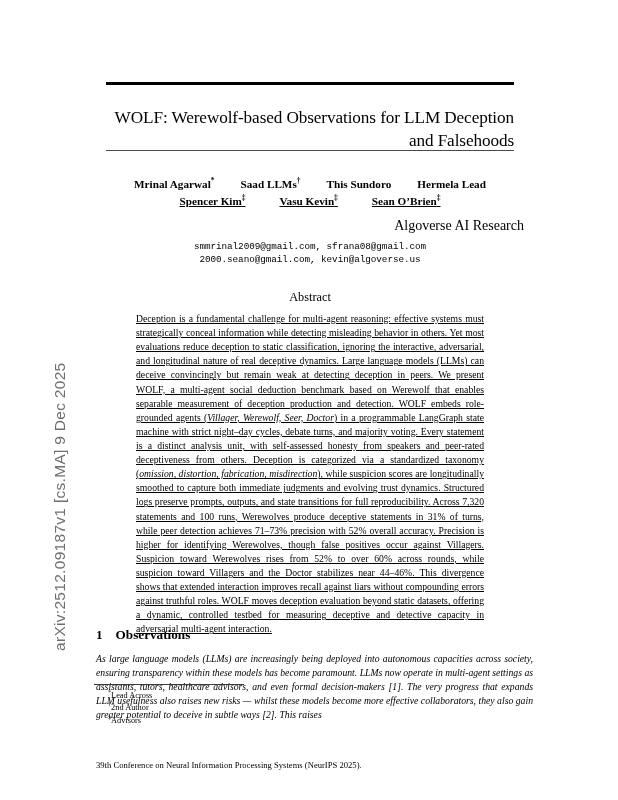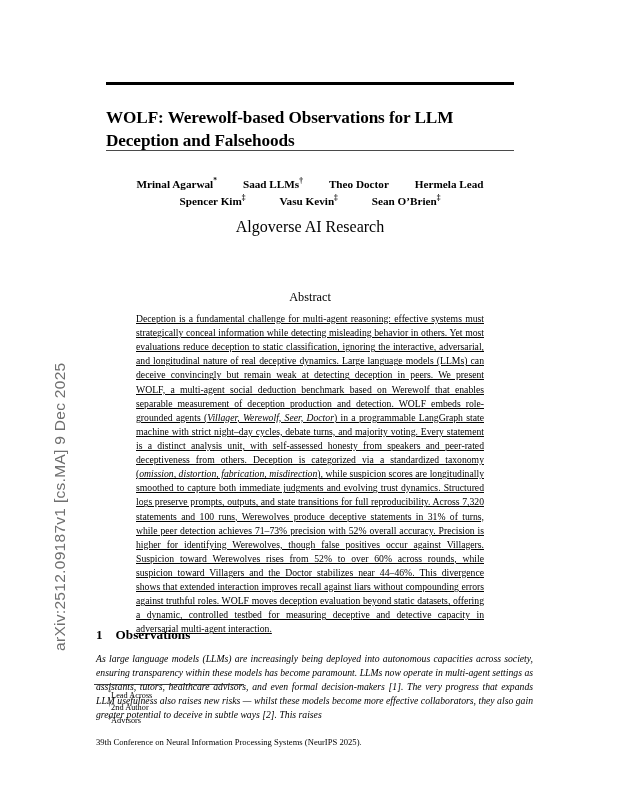--- a/index.html
+++ b/index.html
@@ -71,25 +71,25 @@
     position: absolute;
     top: 684px;
     left: 8px;
     width: 150px;
   }
 
   
   #paper-title {
     position: absolute;
     top: 94px;
-    left: 20px;
+    left: 4px;
     right: 20px;
-    text-align: left;
+    text-align: right;
     font-size: 17.2px;
-    font-weight: bold;
+    font-weight: normal;
     line-height: 1.38;
     letter-spacing: -0.1px;
   }
 
   
   #authors {
     position: absolute;
     top: 176px;
     left: 10px;
     right: 10px;
@@ -99,34 +99,34 @@
     line-height: 1.42;
   }
   #authors .author-row {
     display: block;
     white-space: nowrap;
   }
   #authors .author {
     display: inline-block;
   }
   #authors .row1 .author { margin: 1px 13px; }
-  #authors .row2 .author { margin: 0 17px; }
+  #authors .row2 .author { margin: 0 17px; text-decoration: underline; }
   #authors sup {
     font-size: 7.4px;
     font-weight: bold;
     vertical-align: super;
     line-height: 0;
   }
   #affiliation {
     position: absolute;
     top: 218px;
     left: 10px;
     right: 10px;
-    text-align: center;
-    font-size: 16px;
+    text-align: right;
+    font-size: 14px;
     font-weight: normal;
   }
 
   
   #emails {
     position: absolute;
     top: 240px;
     left: 10px;
     right: 10px;
     text-align: center;
@@ -194,21 +194,21 @@
   #footnotes .fn { display: block; padding-left: 12px; }
   #footnotes sup {
     font-size: 6.2px;
     vertical-align: super;
     line-height: 0;
   }
 
   
   #venue-footer {
     position: absolute;
-    top: 737px;
+    top: 760px;
     left: 10px;
     width: 437px;
     font-size: 8.6px;
     text-align: left;
   }
 </style>
 </head>
 <body>
 
 <div id="arxiv-stamp">
@@ -217,29 +217,33 @@
 
 <div id="page-column">
 
   <div class="rule-thick"></div>
   <div class="rule-thin"></div>
 
   <h1 id="paper-title">WOLF: Werewolf-based Observations for LLM Deception and Falsehoods</h1>
 
   <div id="authors">
     <span class="author-row row1">
-      <span class="author"><span>Mrinal Agarwal</span><sup>*</sup></span><span class="author"><span>Saad LLMs</span><sup>†</sup></span><span class="author"><span>Theo Doctor</span><sup></sup></span><span class="author"><span>Hermela Lead</span><sup></sup></span>
+      <span class="author"><span>Mrinal Agarwal</span><sup>*</sup></span><span class="author"><span>Saad LLMs</span><sup>†</sup></span><span class="author"><span>This Sundoro</span><sup></sup></span><span class="author"><span>Hermela Lead</span><sup></sup></span>
     </span>
     <span class="author-row row2">
       <span class="author"><span>Spencer Kim</span><sup>‡</sup></span><span class="author"><span>Vasu Kevin</span><sup>‡</sup></span><span class="author"><span>Sean O’Brien</span><sup>‡</sup></span>
     </span>
   </div>
 
   <div id="affiliation">Algoverse AI Research</div>
 
+  <div id="emails">
+    <span class="email-line">smmrinal2009@gmail.com, sfrana08@gmail.com</span>
+    <span class="email-line">2000.seano@gmail.com, kevin@algoverse.us</span>
+  </div>
 
   <div id="abstract-heading">Abstract</div>
 
   <div id="abstract-body"><span>Deception is a fundamental challenge for multi-agent reasoning: effective systems must strategically conceal information while detecting misleading behavior in others. Yet most evaluations reduce deception to static classification, ignoring the interactive, adversarial, and longitudinal nature of real deceptive dynamics. Large language models (LLMs) can deceive convincingly but remain weak at detecting deception in peers. We present WOLF, a multi-agent social deduction benchmark based on Werewolf that enables separable measurement of deception production and detection. WOLF embeds role-grounded agents (</span><span class="it">Villager, Werewolf, Seer, Doctor</span><span>) in a programmable LangGraph state machine with strict night–day cycles, debate turns, and majority voting. Every statement is a distinct analysis unit, with self-assessed honesty from speakers and peer-rated deceptiveness from others. Deception is categorized via a standardized taxonomy (</span><span class="it">omission, distortion, fabrication, misdirection</span><span>), while suspicion scores are longitudinally smoothed to capture both immediate judgments and evolving trust dynamics. Structured logs preserve prompts, outputs, and state transitions for full reproducibility. Across 7,320 statements and 100 runs, Werewolves produce deceptive statements in 31% of turns, while peer detection achieves 71–73% precision with  52% overall accuracy.  Precision is higher for identifying Werewolves, though false positives occur against Villagers.  Suspicion toward Werewolves rises from  52% to over 60% across rounds, while suspicion toward Villagers and the Doctor stabilizes near 44–46%.  This divergence shows that extended interaction improves recall against liars without compounding errors against truthful roles. WOLF moves deception evaluation beyond static datasets, offering a dynamic, controlled testbed for measuring deceptive and detective capacity in adversarial multi-agent interaction.</span></div>
 
   <div id="section-1-heading"><span class="sec-num">1</span><span>Observations</span></div>
 
   <div id="intro-body">As large language models (LLMs) are increasingly being deployed into autonomous capacities across society, ensuring transparency within these models has become paramount. LLMs now operate in multi-agent settings as assistants, tutors, healthcare advisors, and even formal decision-makers [1]. The very progress that expands LLM usefulness also raises new risks — whilst these models become more effective collaborators, they also gain greater potential to deceive in subtle ways [2]. This raises</div>
 
   <div class="rule-footnote"></div>

